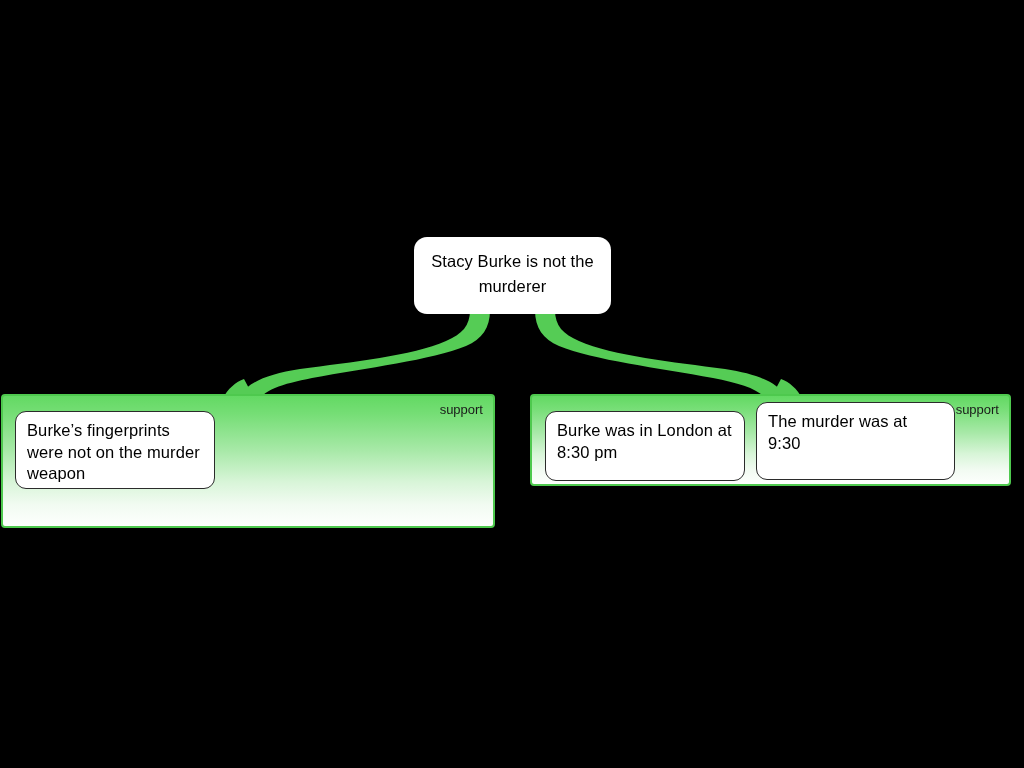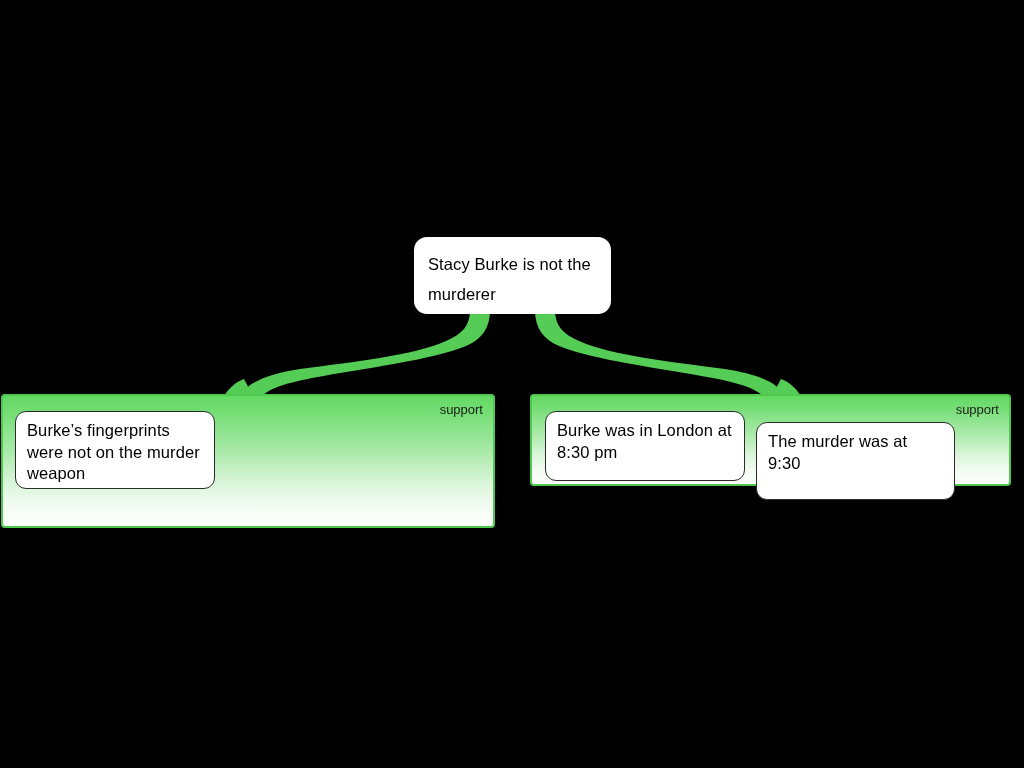--- a/index.html
+++ b/index.html
@@ -44,23 +44,24 @@
     width: 197px;
     height: 77px;
     background: #ffffff;
     border-radius: 13px;
     z-index: 3;
     box-sizing: border-box;
     padding: 12px 14px 0 14px;
   }
   .claim-text {
     font-size: 16.5px;
-    line-height: 30px;
+    line-height: 25px;
     color: #000000;
     letter-spacing: 0.1px;
+    text-align: center;
   }
 
   
   .support-panel {
     position: absolute;
     z-index: 2;
     box-sizing: border-box;
     background: linear-gradient(to bottom, #63d963 0%, #76de76 14%, #a8e9a8 42%, #d8f5d8 66%, #f2fbf2 84%, #fdfffd 100%);
     border: 2px solid #4ec94e;
     border-radius: 4px;
@@ -102,21 +103,21 @@
     line-height: 21.5px;
     color: #000000;
     letter-spacing: 0.1px;
   }
 
   
   #premise-card-l0 { left: 12px;  top: 15px; width: 200px; height: 78px; }
   #premise-card-l1 { left: 223px; top: 15px; width: 199px; height: 119px; }
   
   #premise-card-r0 { left: 13px;  top: 15px; width: 200px; height: 70px; }
-  #premise-card-r1 { left: 224px; top: 26px; width: 199px; height: 78px; }
+  #premise-card-r1 { left: 224px; top: 6px; width: 199px; height: 78px; }
 </style>
 </head>
 <body>
 
 <div id="canvas">
 
   <svg id="connectors" viewBox="0 0 1024 768" width="1024" height="768" xmlns="http://www.w3.org/2000/svg">
 
     <path fill="#55cc55" d="M 470,310
              C 470,326 462,334 446,341

